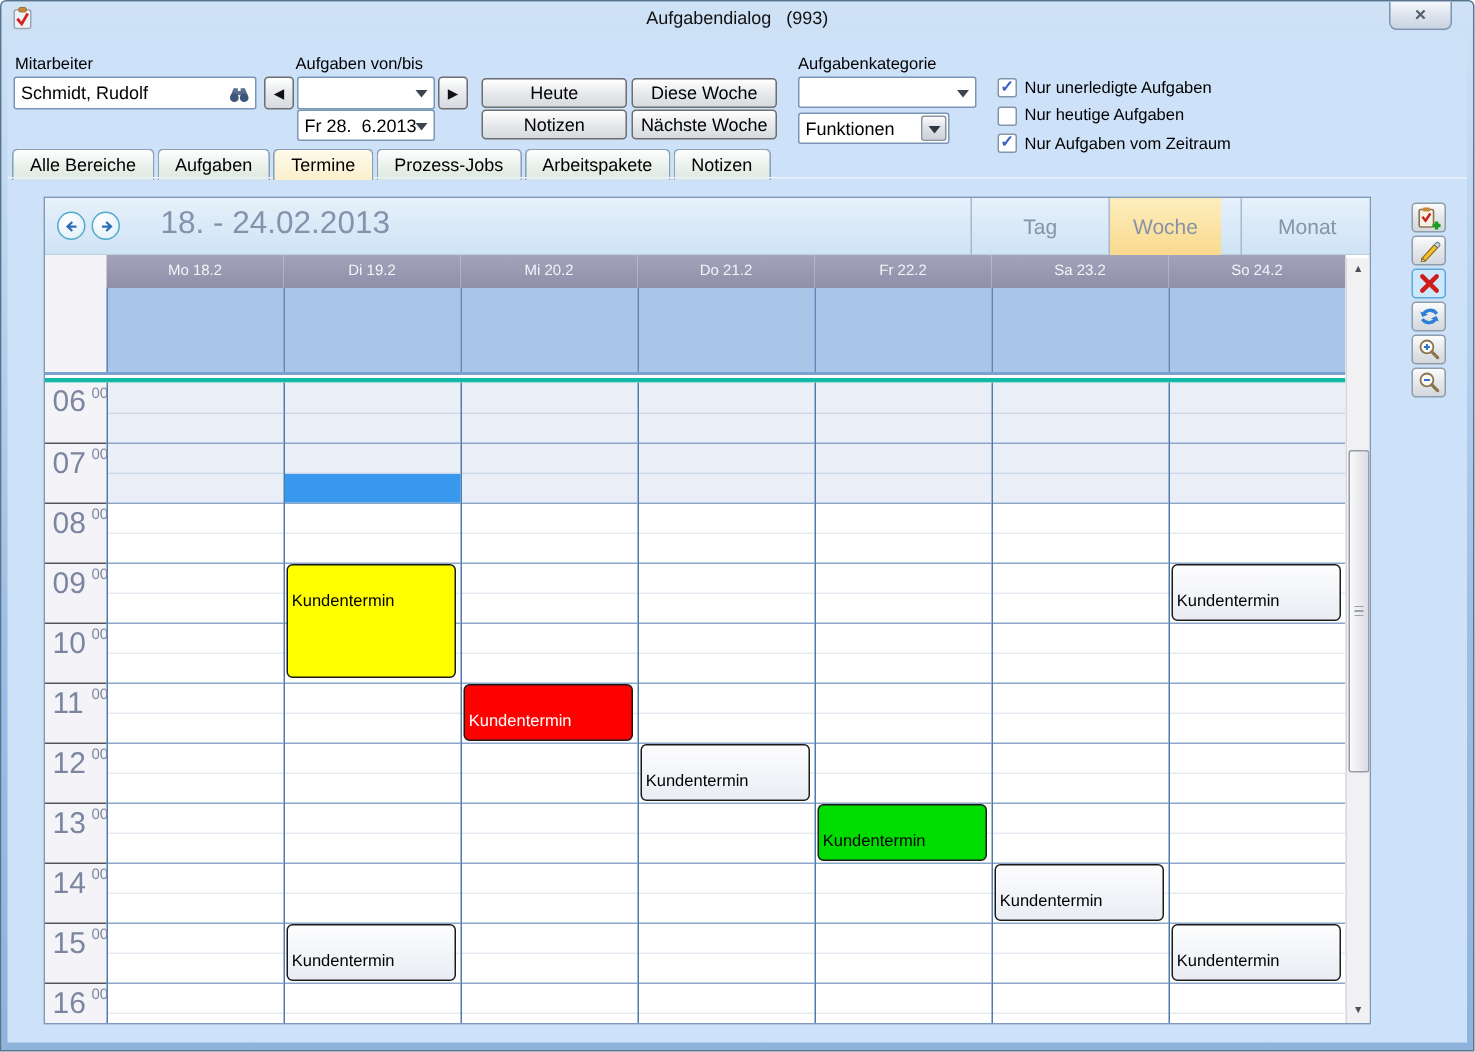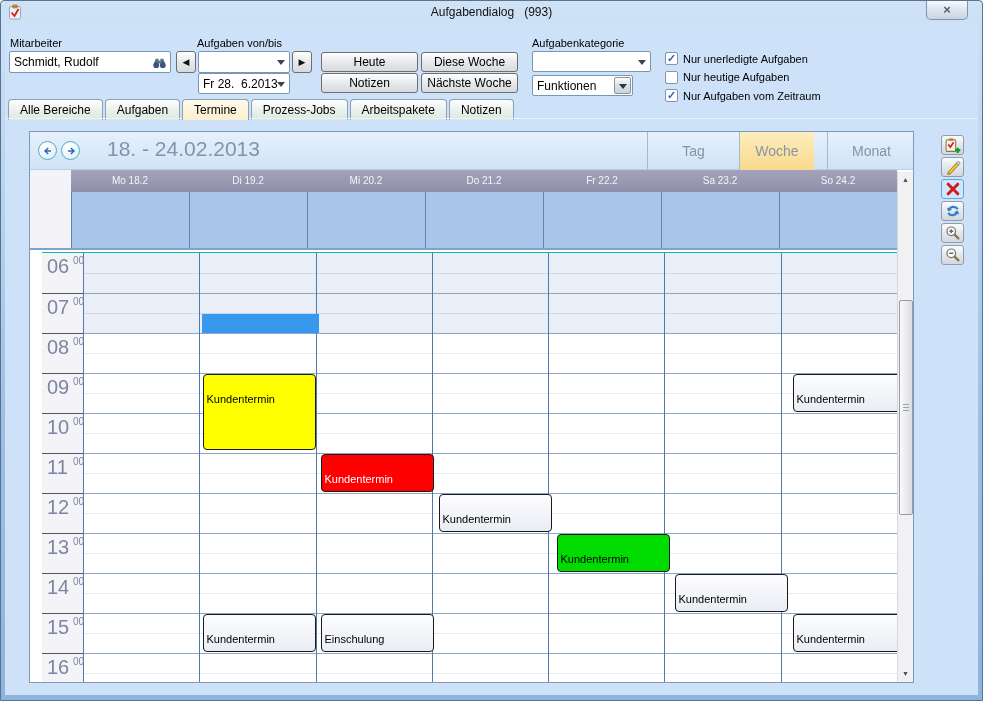--- a/index.html
+++ b/index.html
@@ -58,21 +58,21 @@
 
   .day-header { position:absolute; left:0; top:38px; right:16px; height:22px; display:flex; }
   .dh-gutter { width:41px; background:#f4f4f8; }
   .day-cell { flex:1; background:linear-gradient(#a3a3bb,#8f8fa9); color:#f4f4fa; font-size:10px;
     text-align:center; line-height:22px; }
   .allday { position:absolute; left:0; top:60px; right:16px; height:58px; display:flex;
     border-bottom:2px solid #7da2cf; }
   .ad-gutter { width:41px; background:#f4f4f8; }
   .allday-cell { flex:1; background:#a9c6e8; border-left:1px solid #5f86b5; }
 
-  .grid-area { position:absolute; left:0; top:120px; right:16px; height:432px; overflow:hidden; border-top:1px solid #14b8a6;margin-left:12px; }
+  .grid-area { position:absolute; left:0; top:120px; right:16px; height:432px; overflow:hidden; border-top:3px solid #14b8a6; }
   .grid-flex { display:flex; height:440px; }
   .gutter { width:41px; background:#f4f4f8; }
   .hour-label { height:40px; position:relative; border-top:1px solid #55565f; }
   .hour-label.first { border-top:none; }
   .hnum { position:absolute; left:5px; top:2px; font-size:20px; color:#7d86a0; }
   .hsup { position:absolute; left:31px; top:2px; font-size:10px; color:#7d86a0; }
   .col { flex:1; border-left:1px solid #4e7aad; }
   .cell { height:20px; }
   .cell.shade { background:#e9eef7; }
   .cell.work { background:#fff; }
@@ -445,21 +445,20 @@
         </div>
         <div class="overlay" id="overlay">
             <div class="selslot" style="left: 160px; top: 61px; width: 117px; height: 19px; background: rgb(56, 152, 238);"></div>
             <div class="appt" style="left: 160.5px; top: 121px; width: 113px; height: 76px; background: rgb(255, 255, 0); color: rgb(0, 0, 0);">Kundentermin</div>
             <div class="appt" style="left: 278.5px; top: 201px; width: 113px; height: 36px; background: rgb(254, 0, 0); color: rgb(255, 255, 255);">Kundentermin</div>
             <div class="appt plain" style="left: 396.5px; top: 241px; width: 113px; height: 36px; color: rgb(0, 0, 0);">Kundentermin</div>
             <div class="appt" style="left: 514.5px; top: 281px; width: 113px; height: 36px; background: rgb(0, 220, 0); color: rgb(0, 0, 0);">Kundentermin</div>
             <div class="appt plain" style="left: 632.5px; top: 321px; width: 113px; height: 36px; color: rgb(0, 0, 0);">Kundentermin</div>
             <div class="appt plain" style="left: 750.5px; top: 121px; width: 113px; height: 36px; color: rgb(0, 0, 0);">Kundentermin</div>
             <div class="appt plain" style="left: 160.5px; top: 361px; width: 113px; height: 36px; color: rgb(0, 0, 0);">Kundentermin</div>
-            <div class="appt plain" style="left: 278.5px; top: 361px; width: 113px; height: 36px; color: rgb(0, 0, 0);">Einschulung</div>
             <div class="appt plain" style="left: 750.5px; top: 361px; width: 113px; height: 36px; color: rgb(0, 0, 0);">Kundentermin</div>
           </div>
       </div>
 
       <div class="vscroll">
         <div class="sb-btn sb-up">▲</div>
         <div class="sb-thumb">
             <div class="sb-grip"></div>
           </div>
         <div class="sb-btn sb-down">▼</div>

